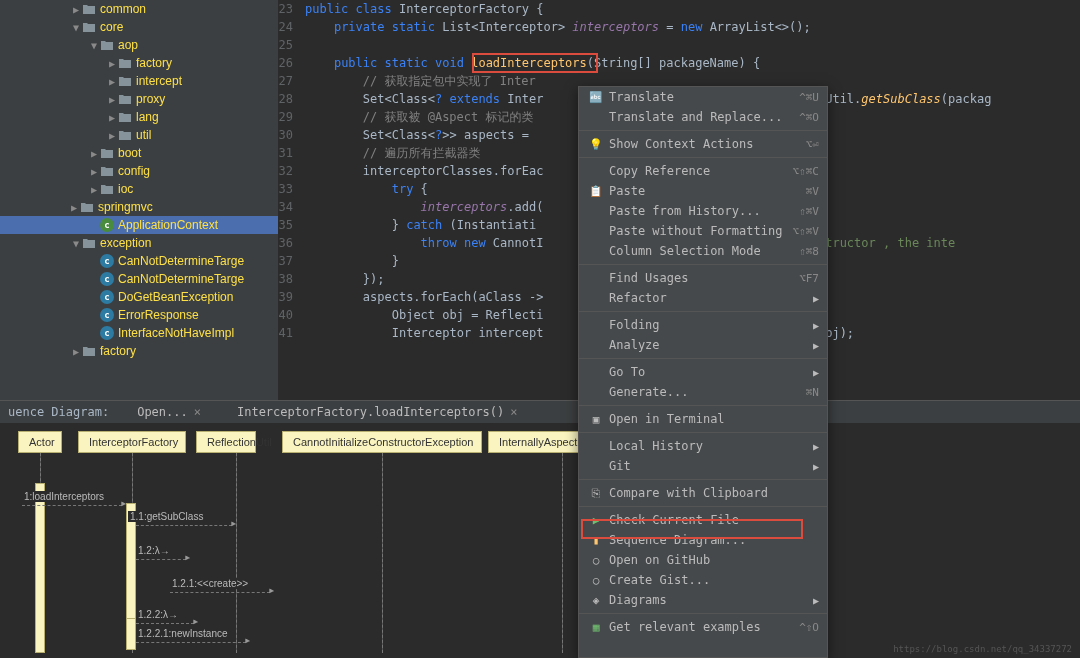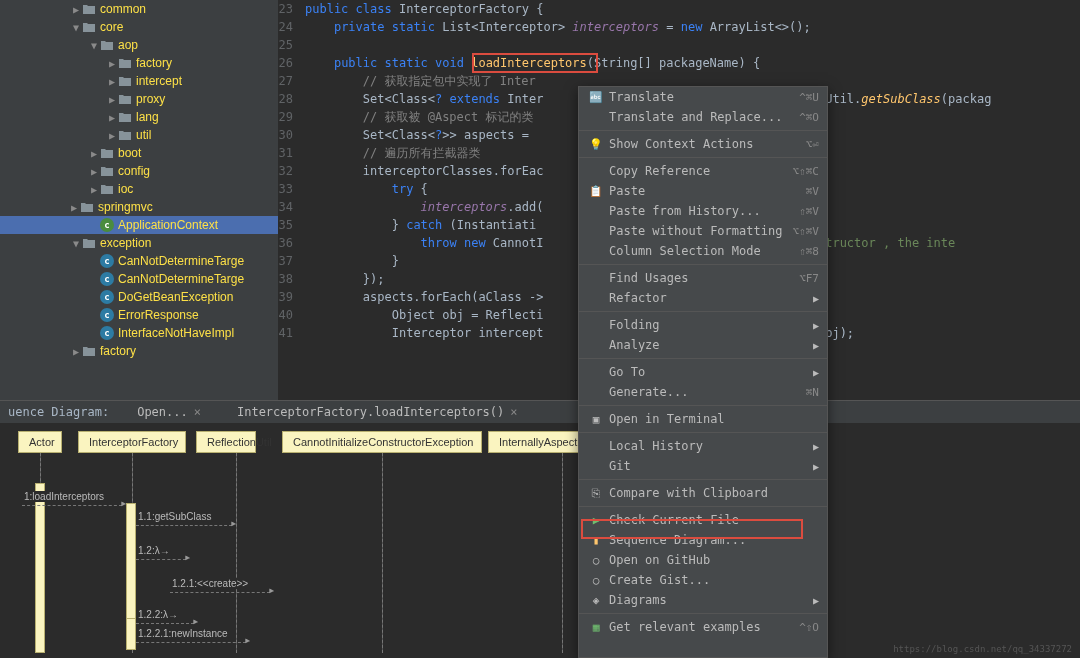--- a/index.html
+++ b/index.html
@@ -416,21 +416,21 @@
       <div class="lifeline" style="left: 382px; top: 30px; height: 200px;"></div>
       <div class="actor-box" style="left: 488px; top: 8px; width: 148px;">InternallyAspectInterceptor</div>
       <div class="lifeline" style="left: 562px; top: 30px; height: 200px;"></div>
       <div class="actor-box green" style="left: 642px; top: 8px; width: 48px;">Pointcu</div>
       <div class="lifeline" style="left: 666px; top: 30px; height: 200px;"></div>
       <div class="activation" style="left: 35px; top: 60px; height: 170px;"></div>
       <div class="activation" style="left: 126px; top: 80px; height: 140px;"></div>
       <div class="activation" style="left: 126px; top: 195px; height: 32px;"></div>
       <div class="seq-label" style="left: 22px; top: 68px;">1:loadInterceptors</div>
       <div class="seq-arrow" style="left: 22px; top: 82px; width: 100px;"></div>
-      <div class="seq-label" style="left: 136px; top: 88px;">1.1:getSubClass</div>
+      <div class="seq-label" style="left: 128px; top: 88px;">1.1:getSubClass</div>
       <div class="seq-arrow" style="left: 136px; top: 102px; width: 96px;"></div>
       <div class="seq-label" style="left: 136px; top: 122px;">1.2:λ→</div>
       <div class="seq-arrow" style="left: 136px; top: 136px; width: 50px;"></div>
       <div class="seq-label" style="left: 170px; top: 155px;">1.2.1:&lt;&lt;create&gt;&gt;</div>
       <div class="seq-arrow" style="left: 170px; top: 169px; width: 100px;"></div>
       <div class="seq-label" style="left: 136px; top: 186px;">1.2.2:λ→</div>
       <div class="seq-arrow" style="left: 136px; top: 200px; width: 58px;"></div>
       <div class="seq-label" style="left: 136px; top: 205px;">1.2.2.1:newInstance</div>
       <div class="seq-arrow" style="left: 136px; top: 219px; width: 110px;"></div>
     </div>

